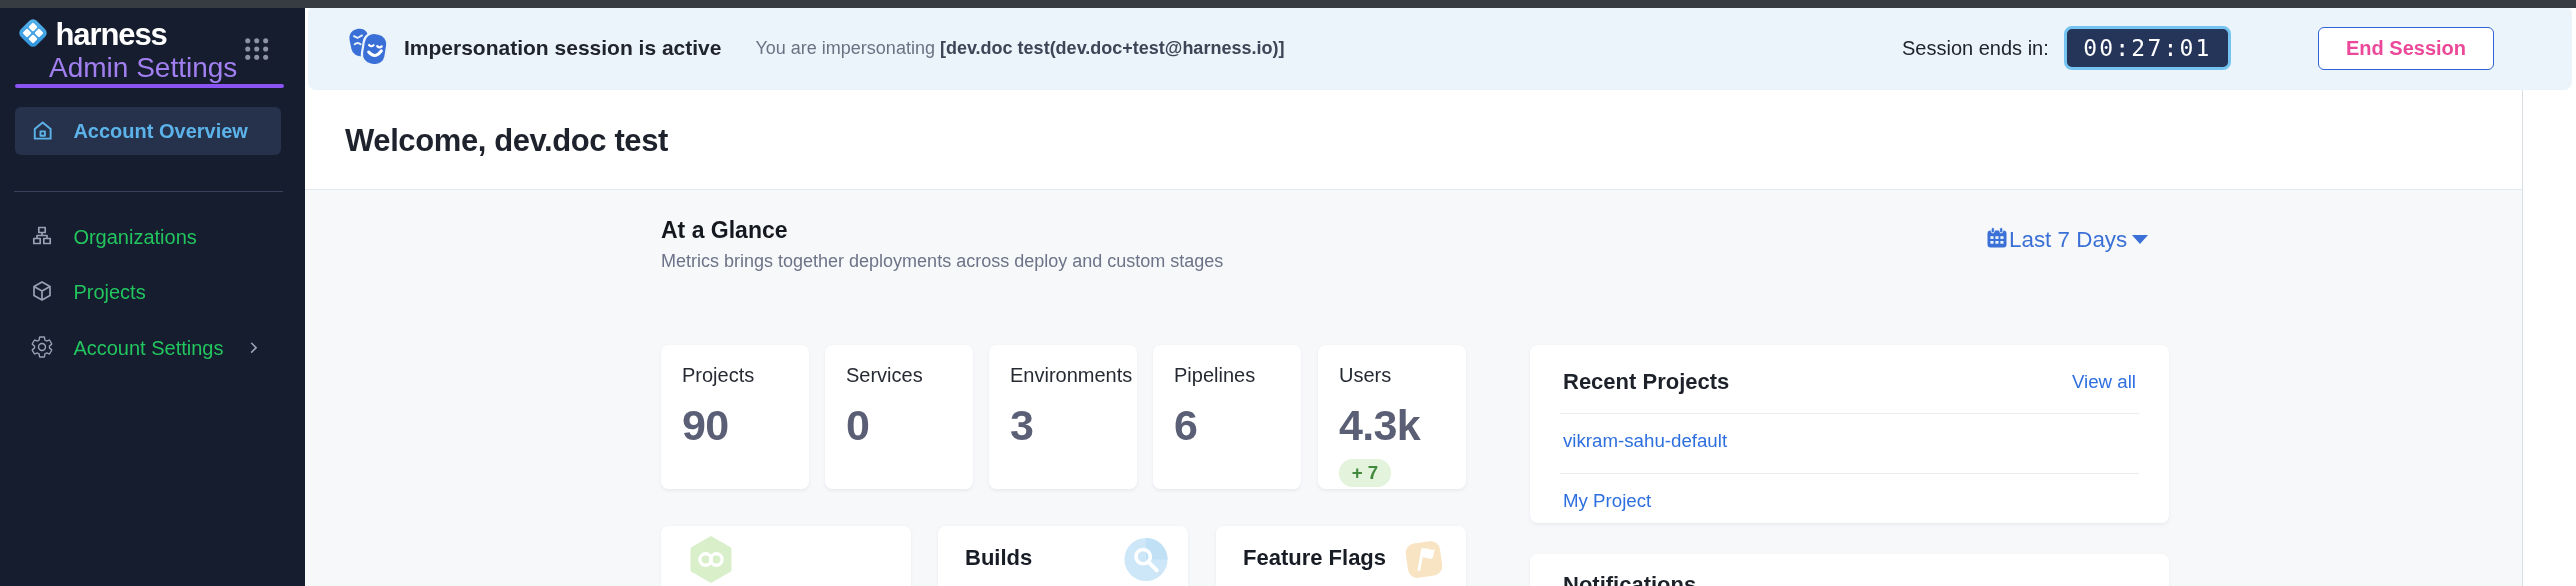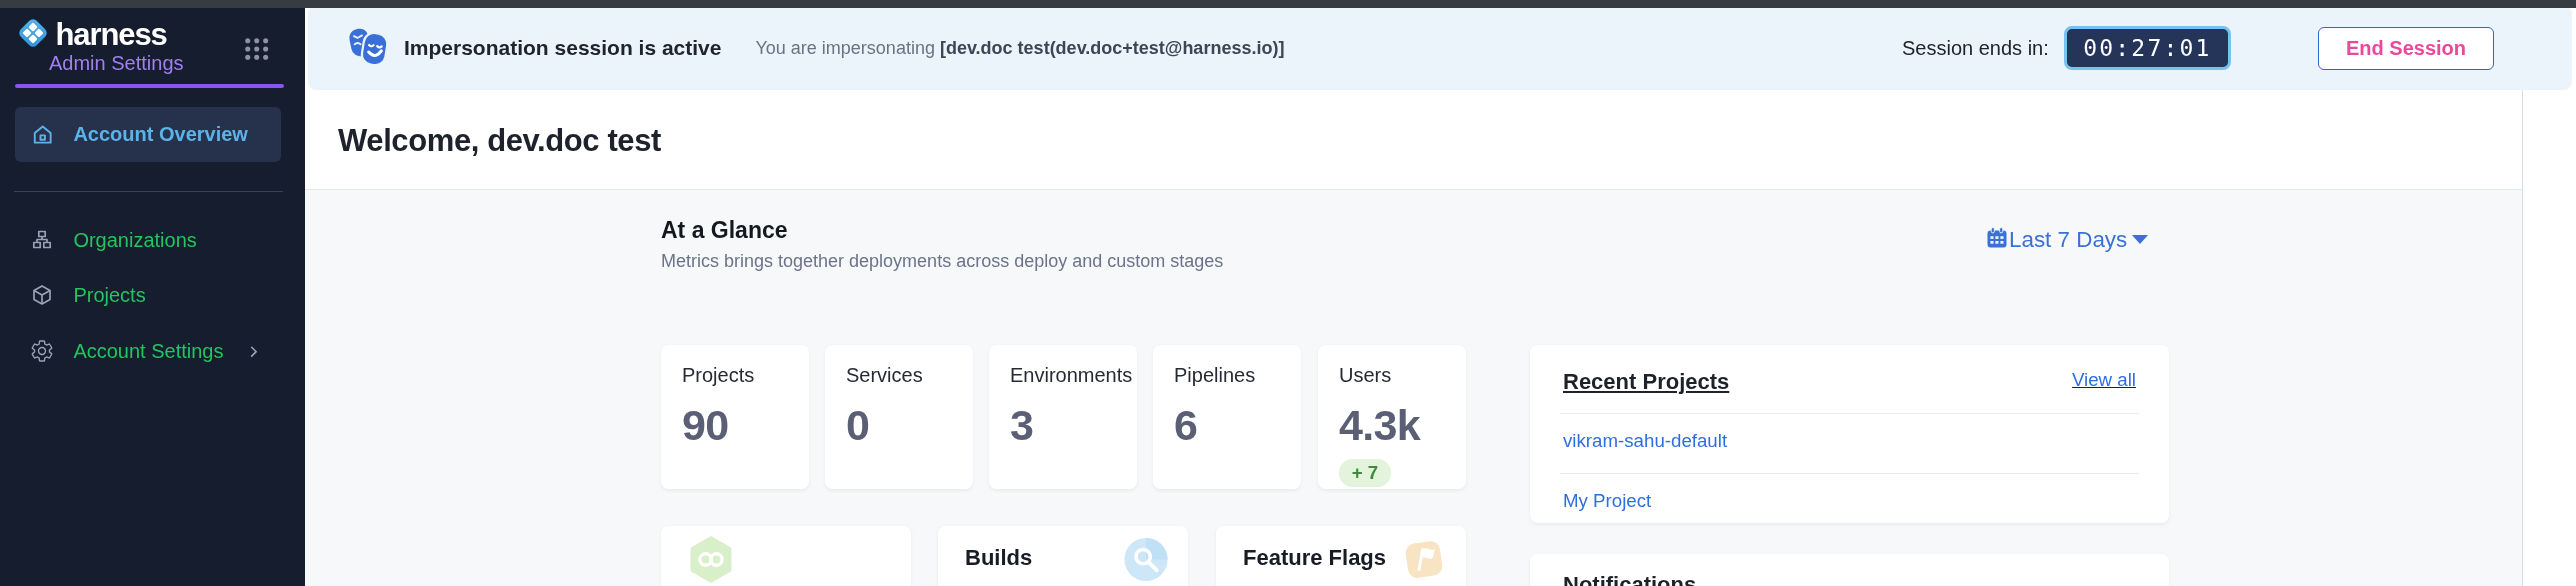--- a/index.html
+++ b/index.html
@@ -13,24 +13,24 @@
 
   
   .topstrip { position: absolute; left: 0; top: 0; width: 2576px; height: 7.5px; background: #373c43; z-index: 9; }
 
   
   .sidebar { position: absolute; left: 0; top: 0; width: 305px; height: 586px; background: #151d2e; z-index: 5; }
   .logo-row { position: absolute; left: 15px; top: 15px; display: flex; align-items: center; }
   .logo-mark { width: 36px; height: 36px; }
   .logo-text { font-size: 31px; font-weight: 700; color: #ffffff; letter-spacing: -1.1px; margin-left: 4.5px; }
   .grid-icon { position: absolute; left: 244px; top: 37px; width: 25.4px; height: 24px; cursor: pointer; }
-  .sidebar-subtitle { position: absolute; left: 49px; top: 52px; font-size: 20px; font-weight: 500; color: #a27ff0; }
+  .sidebar-subtitle { position: absolute; left: 49px; top: 52px; font-size: 28px; font-weight: 500; color: #a27ff0; }
   .purple-underline { position: absolute; left: 15px; top: 84px; width: 269px; height: 3.7px; background: #8a53f2; border-radius: 2.2px; }
 
-  .nav-item { position: absolute; left: 15px; width: 266px; height: 55px; display: flex; align-items: center; padding: 0 18px 0 15px; border-radius: 6px; cursor: pointer; }
+  .nav-item { position: absolute; left: 15px; width: 266px; height: 48px; display: flex; align-items: center; padding: 0 18px 0 15px; border-radius: 6px; cursor: pointer; }
   .nav-item .nav-ic { width: 25.4px; height: 25.4px; flex: 0 0 25.4px; }
   .nav-item .nav-label { margin-left: 18px; font-size: 20px; color: #22c55e; white-space: nowrap; }
   .nav-item.active { background: #26324b; }
   .nav-item.active .nav-label { color: #5cb3ea; font-weight: 600; }
   .nav-chevron { margin-left: auto; width: 19.4px; height: 19.4px; }
   .nav-divider { position: absolute; left: 13.5px; top: 191px; width: 269px; height: 0.7px; background: #39425a; }
   .ni-1 { top: 107px; } .ni-2 { top: 213px; } .ni-3 { top: 268px; } .ni-4 { top: 324px; }
 
   
   .banner { position: absolute; left: 308px; top: 6px; width: 2264px; height: 84px; background: #ebf4fa; border-radius: 7.5px; display: flex; align-items: center; padding: 0 78px 0 36px; z-index: 6; }
@@ -38,21 +38,21 @@
   .banner-title { margin-left: 12px; font-size: 21px; font-weight: 700; color: #20242e; white-space: nowrap; }
   .banner-sub { margin-left: 34px; font-size: 18px; color: #6b7284; white-space: nowrap; }
   .banner-sub .target { font-weight: 700; color: #3e4557; }
   .banner-spacer { flex: 1; }
   .session-label { font-size: 20px; color: #20242e; white-space: nowrap; }
   .timer-pill { margin-left: 15px; background: #253459; border: 3.7px solid #74c3f0; border-radius: 8px; padding: 6px 16.4px; font-family: "DejaVu Sans Mono", monospace; font-size: 23px; color: #ffffff; letter-spacing: 2.2px; }
   .end-session-btn { margin-left: 87px; background: #ffffff; border: 1.5px solid #3064d6; border-radius: 6px; padding: 9px 27px; font-family: "Liberation Sans", sans-serif; font-size: 20px; font-weight: 600; color: #ec4899; cursor: pointer; white-space: nowrap; }
 
   
   .page-header { position: absolute; left: 305px; top: 90px; width: 2217px; height: 100px; background: #ffffff; border-bottom: 0.7px solid #e4e7ec; z-index: 2; }
-  .welcome-title { position: absolute; left: 33px; top: 33px; font-size: 31px; font-weight: 700; color: #1e222c; letter-spacing: -0.4px; }
+  .welcome-title { position: absolute; left: 40px; top: 33px; font-size: 31px; font-weight: 700; color: #1e222c; letter-spacing: -0.4px; }
 
   
   .main-area { position: absolute; left: 305px; top: 190px; width: 2217px; height: 396px; background: #f6f8fa; z-index: 1; }
   .scroll-gutter { position: absolute; left: 2522px; top: 90px; width: 54px; height: 496px; background: #ffffff; border-left: 0.7px solid #d9dde4; z-index: 3; }
 
   .glance-title { position: absolute; left: 661px; top: 217px; font-size: 23px; font-weight: 700; color: #15181f; z-index: 2; }
   .glance-sub { position: absolute; left: 661px; top: 251px; font-size: 18px; color: #6d7388; z-index: 2; }
   .date-filter { position: absolute; left: 1985px; top: 226px; display: flex; align-items: center; gap: 0; cursor: pointer; z-index: 2; }
   .cal-icon { width: 24px; height: 24px; }
   .date-label { font-size: 22.4px; color: #3b70d6; white-space: nowrap; }
@@ -62,21 +62,21 @@
 
   
   .stat-card { top: 345px; width: 148px; height: 144px; padding: 19.4px 21px; }
   .sc-1 { left: 661px; } .sc-2 { left: 825px; } .sc-3 { left: 989px; } .sc-4 { left: 1153px; } .sc-5 { left: 1318px; }
   .stat-label { font-size: 20px; color: #262a33; }
   .stat-value { margin-top: 13.5px; font-size: 43px; font-weight: 700; color: #5a5f75; letter-spacing: -0.7px; }
   .stat-badge { display: inline-block; margin-top: 9px; background: #e3f3dc; color: #418a3d; font-size: 18.7px; font-weight: 600; padding: 3px 12.7px; border-radius: 13.5px; }
 
   
   .recent-card { left: 1530px; top: 345px; width: 639px; height: 178px; }
-  .recent-head { display: flex; justify-content: space-between; align-items: flex-start; padding: 24px 33px 0 33px; text-decoration: underline; }
+  .recent-head { display: flex; justify-content: space-between; align-items: center; padding: 24px 33px 0 33px; }
   .recent-title { font-size: 22px; font-weight: 700; color: #1d2129; }
   .view-all { font-size: 18.7px; color: #2e6fe0; cursor: pointer; }
   .recent-divider { margin: 18px 30px 0 30px; height: 0.7px; background: #eaecf0; }
   .recent-divider.second { margin-top: 21px; }
   .project-link { margin: 16.4px 0 0 33px; font-size: 18.7px; color: #2e6fe0; cursor: pointer; }
 
   
   .module-card { top: 526px; width: 250px; height: 105px; display: flex; align-items: flex-start; justify-content: space-between; padding: 9px 19.4px 0 27px; cursor: pointer; }
   .mc-1 { left: 661px; } .mc-2 { left: 938px; } .mc-3 { left: 1216px; }
   .module-title { font-size: 22px; font-weight: 700; color: #181c24; line-height: 46px; white-space: nowrap; }

